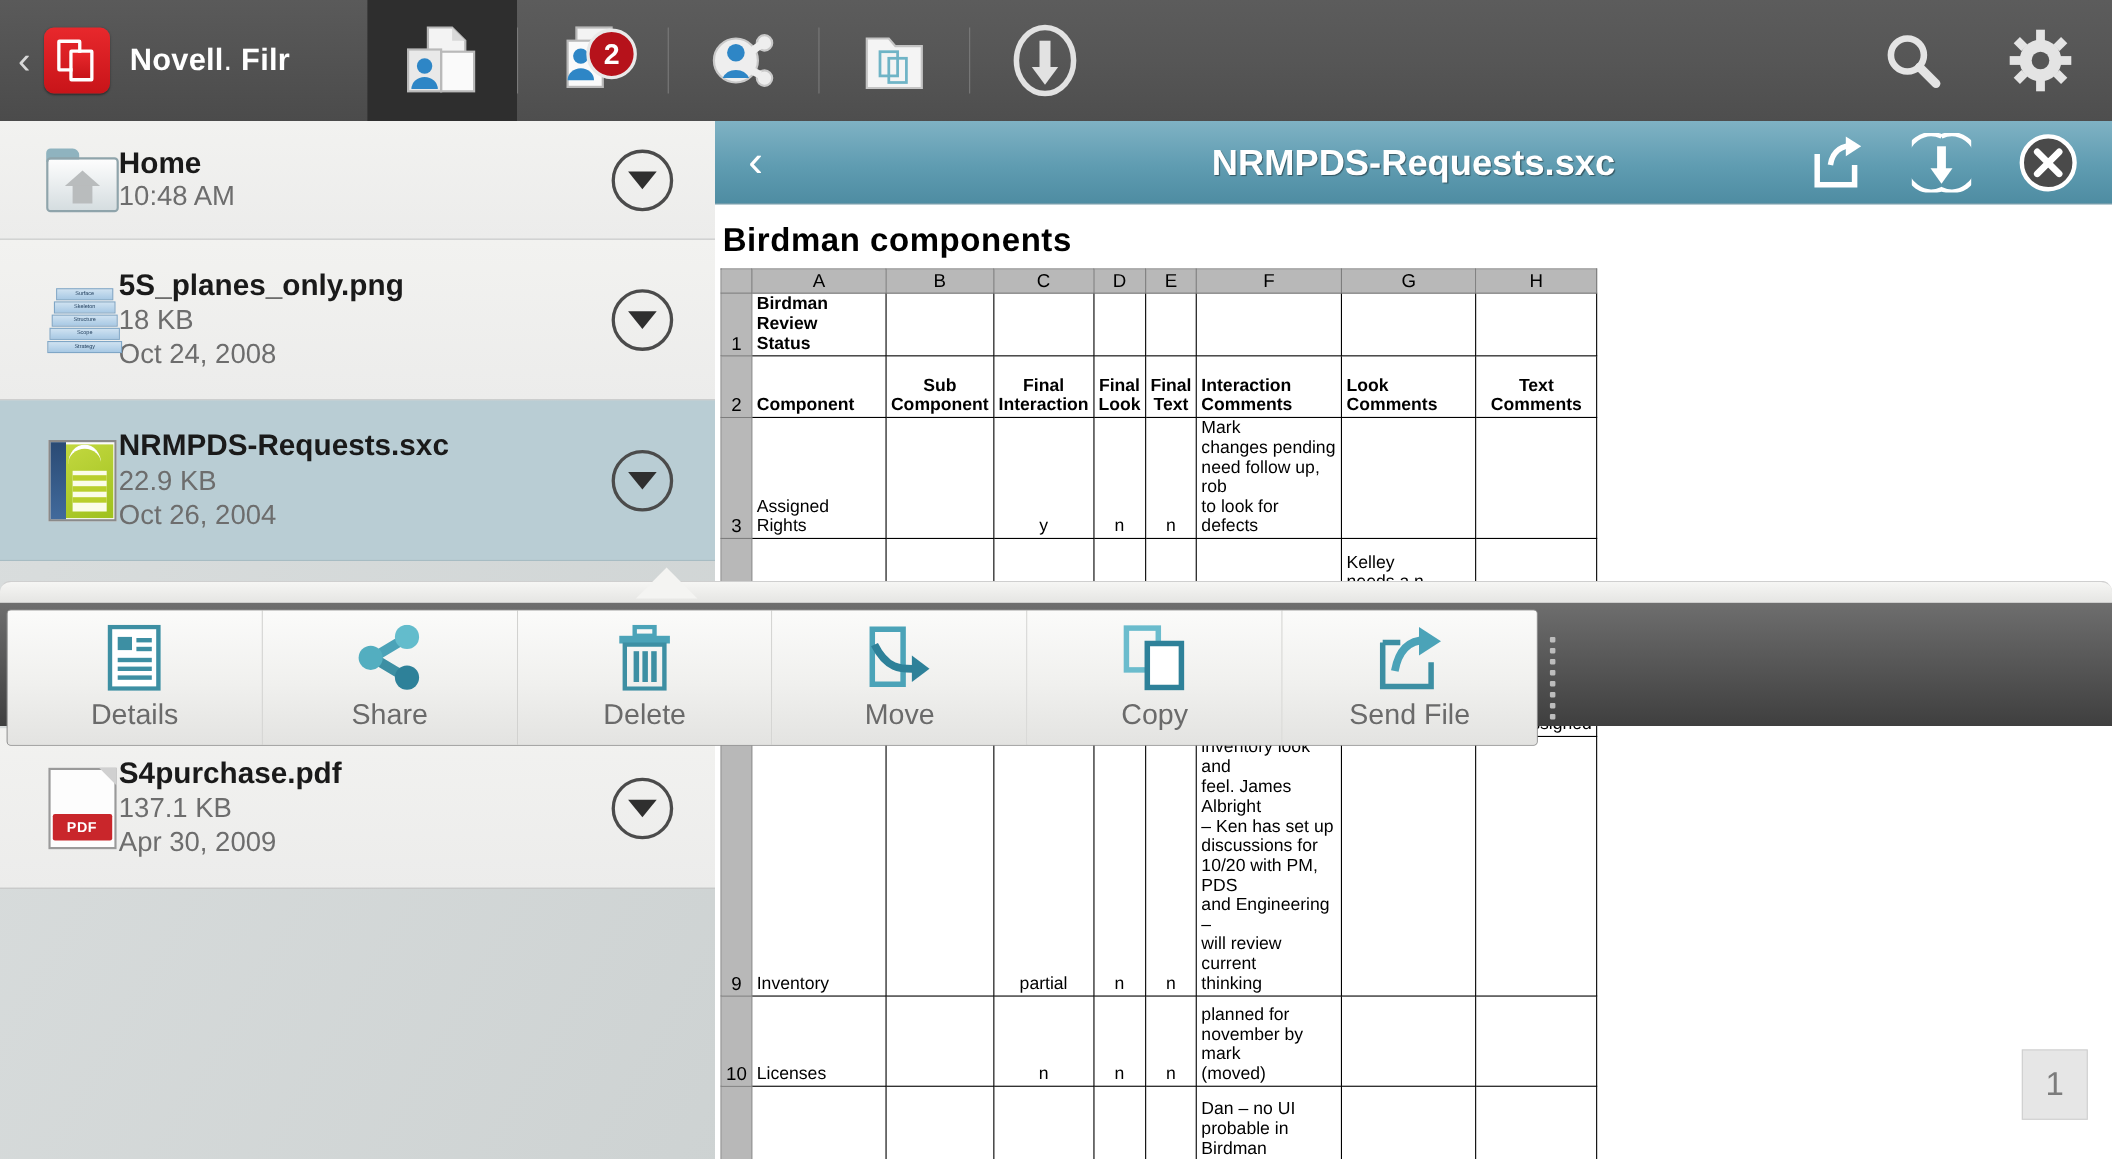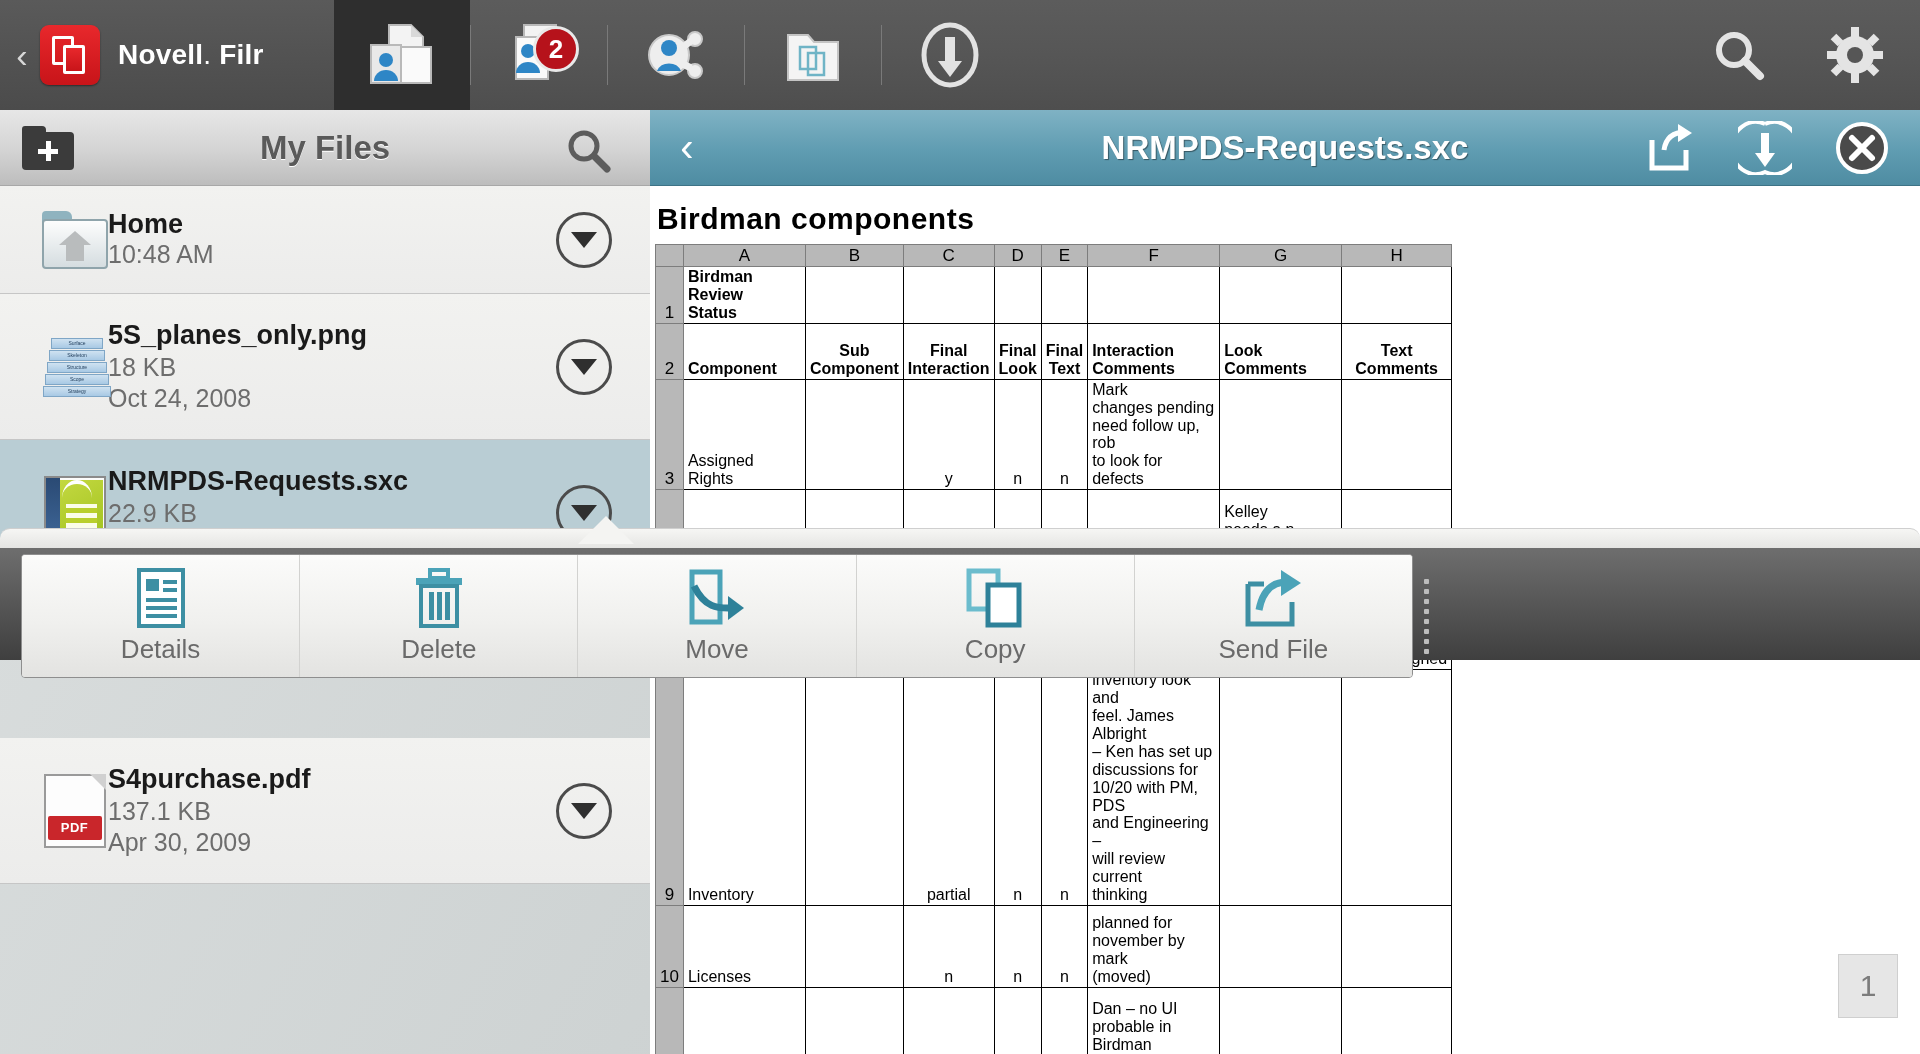--- a/index.html
+++ b/index.html
@@ -211,21 +211,21 @@
     position: absolute; left: 0; top: 528px; width: 1920px; height: 160px; z-index: 40;
   }
   #actionbar-sheen {
     position: absolute; left: 0; top: 0; width: 1920px; height: 22px;
     background: linear-gradient(to bottom, #f6f6f4, #e3e3e1);
     border-top: 1px solid #cfcfcf; border-radius: 10px 10px 0 0;
   }
   #actionbar {
     position: absolute; left: 0; top: 20px; width: 1920px; height: 112px;
     background: linear-gradient(to bottom, #6e6e6e 0%, #5b5b5b 40%, #3f3f3f 100%);
-    padding: 6px 8px 10px 21px;
+    padding: 6px 8px 10px 6px;
   }
   #action-inner {
     width: 1392px; height: 124px; display: flex;
     border: 1px solid #8e8e8e; border-radius: 4px; overflow: hidden;
     background: #f0f0ee;
   }
   .actbtn {
     flex: 1; display: flex; flex-direction: column; align-items: center;
     justify-content: center; gap: 6px;
     background: linear-gradient(to bottom, #fbfbfa 0%, #f0f0ee 55%, #e3e3e1 100%);
@@ -330,33 +330,20 @@
         <rect x="43" y="9" width="8" height="10" transform="rotate(45 47 14)"></rect>
         <rect x="7" y="39" width="8" height="10" transform="rotate(45 11 44)"></rect>
         <rect x="43" y="39" width="8" height="10" transform="rotate(-45 47 44)"></rect>
       </g>
       <circle cx="29" cy="29" r="8" fill="#565656"></circle>
     </svg>
   </div>
 </div>
 
 <div id="leftpanel">
-  <div id="panel-head">
-    <div id="add-folder">
-      <div class="ftab"></div>
-        <div class="fbody"></div>
-      <div class="plus-h"></div>
-        <div class="plus-v"></div>
-    </div>
-    <div id="panel-title">My Files</div>
-    <svg id="panel-search" width="48" height="48" viewBox="0 0 48 48">
-      <circle cx="20" cy="20" r="13" fill="none" stroke="#5c5c5c" stroke-width="5"></circle>
-      <line x1="30" y1="30" x2="43" y2="43" stroke="#5c5c5c" stroke-width="7" stroke-linecap="round"></line>
-    </svg>
-  </div>
 
   <div class="filerow">
     <div class="ficon">
       <div class="ic-home">
         <div class="tab"></div>
           <div class="body"></div>
           <div class="roof"></div>
           <div class="hut"></div>
       </div>
     </div>
@@ -612,20 +599,32 @@
               <rect x="29" y="12" width="14" height="4" fill="#3d8fa3"></rect>
               <rect x="29" y="20" width="14" height="4" fill="#3d8fa3"></rect>
               <rect x="12" y="30" width="31" height="4" fill="#3d8fa3"></rect>
               <rect x="12" y="38" width="31" height="4" fill="#3d8fa3"></rect>
               <rect x="12" y="46" width="31" height="4" fill="#3d8fa3"></rect>
             </svg>
           </div>
           <div class="lbl">Details</div>
         </div>
 
+        <div class="actbtn">
+          <div class="actico">
+            <svg width="62" height="60" viewBox="0 0 62 60">
+              <line x1="16" y1="30" x2="46" y2="12" stroke="#4ba3b8" stroke-width="9" stroke-linecap="round"></line>
+              <line x1="16" y1="30" x2="46" y2="48" stroke="#3d8fa3" stroke-width="9" stroke-linecap="round"></line>
+              <circle cx="14" cy="30" r="11" fill="#53aec0"></circle>
+              <circle cx="47" cy="11" r="11" fill="#63bccc"></circle>
+              <circle cx="47" cy="48" r="11" fill="#2e8199"></circle>
+            </svg>
+          </div>
+          <div class="lbl">Share</div>
+        </div>
 
 
 
         <div class="actbtn">
           <div class="actico">
             <svg width="54" height="60" viewBox="0 0 54 60">
               <rect x="18" y="2" width="18" height="8" fill="none" stroke="#4ba3b8" stroke-width="4"></rect>
               <rect x="4" y="10" width="46" height="7" fill="#4ba3b8"></rect>
               <path d="M9 18 h36 v40 h-36 z" fill="none" stroke="#3d8fa3" stroke-width="4"></path>
               <rect x="17" y="24" width="5" height="28" fill="#3d8fa3"></rect>

